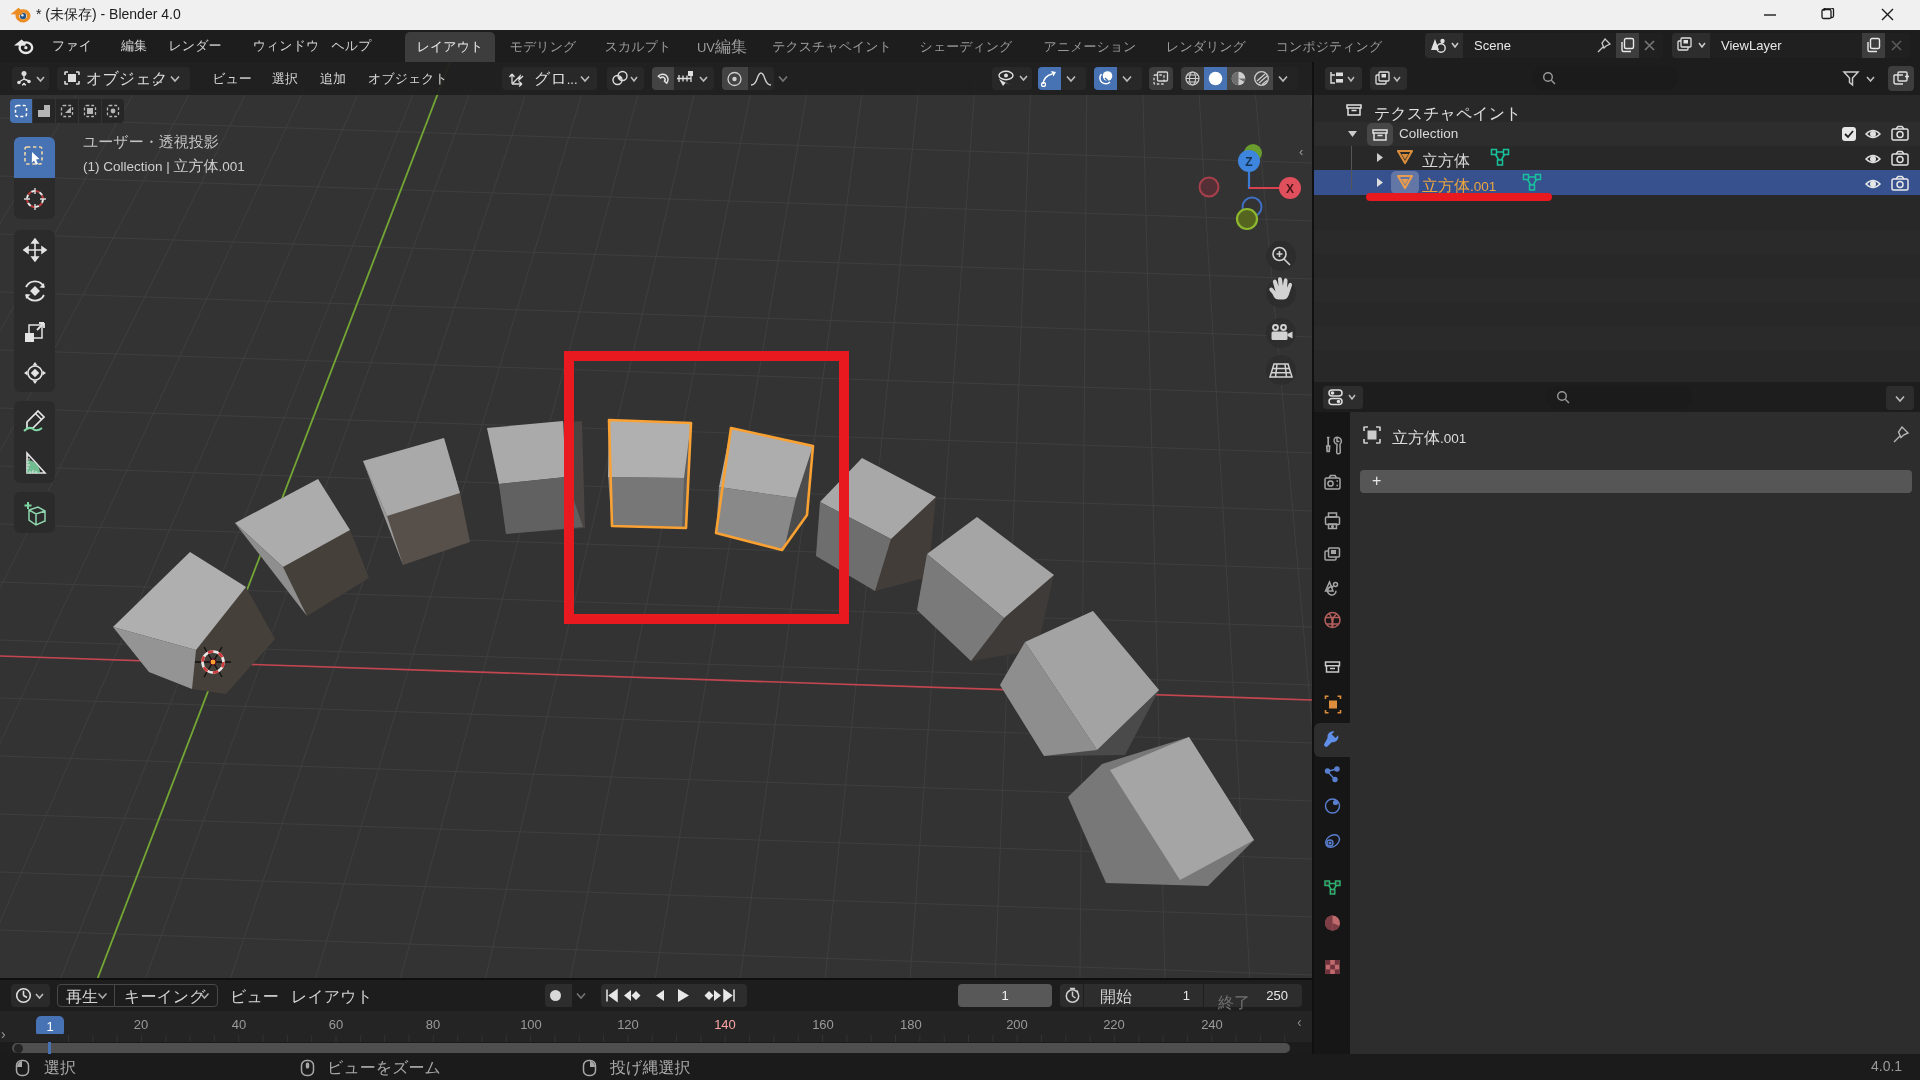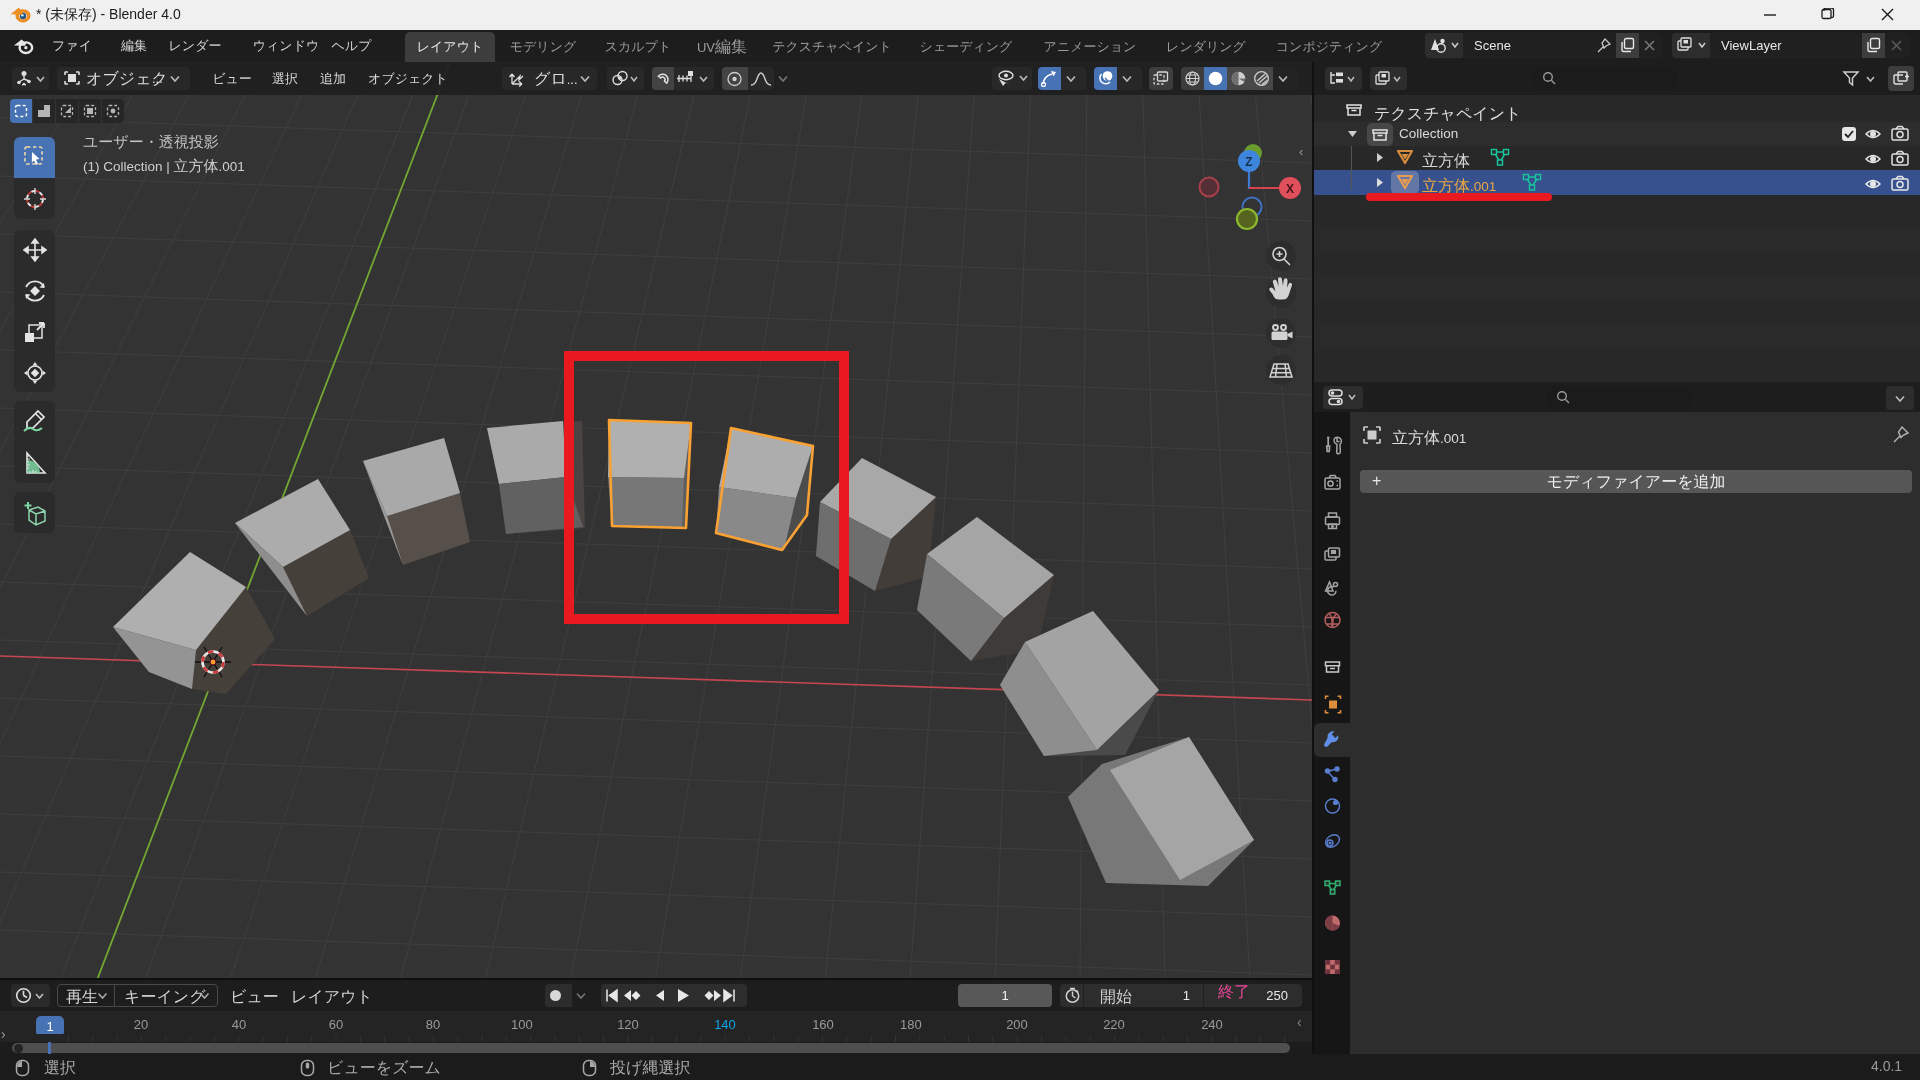--- a/index.html
+++ b/index.html
@@ -654,21 +654,20 @@
  <svg class="abs" style="left:48px;top:43px" width="20" height="20" viewBox="0 0 20 20">
   <rect x="5.5" y="5.5" width="9" height="9" fill="#ccc"></rect>
   <path d="M2,6 V2.5 A0.5,0.5 0 0 1 2.5,2 H6 M14,2 h3.5 A0.5,0.5 0 0 1 18,2.5 V6 M18,14 v3.5 A0.5,0.5 0 0 1 17.5,18 H14 M6,18 H2.5 A0.5,0.5 0 0 1 2,17.5 V14" fill="none" stroke="#ccc" stroke-width="1.7"></path>
  </svg>
  <div class="abs" style="left:78px;top:46px;color:#dcdcdc"><span class="jp">立方体</span><span style="font-size:13.5px">.001</span></div>
  <svg class="abs" style="left:578px;top:44px" width="18" height="18" viewBox="0 0 18 18">
   <path d="M10,1 L16,7 L11.5,9 L9,11.5 L6.5,6 Z M8,10 L2,16" fill="none" stroke="#b5b5b5" stroke-width="1.4"></path>
  </svg>
  <div class="abs" style="left:46px;top:88px;width:552px;height:23px;background:#565656;border-radius:4px"></div>
  <div class="abs" style="left:58px;top:88px;height:23px;line-height:22px;color:#e8e8e8;font-size:16px">+</div>
- <div class="abs" style="left:46px;top:88px;width:552px;height:23px;line-height:23px;text-align:center;color:#f0f0f0"><span class="jp">モディファイアーを追加</span></div>
 </div>
 <div id="timeline">
  <div class="abs" style="left:0;top:0;width:1312px;height:2px;background:#0f0f0f"></div>
  <div class="hw" style="left:11px;top:6px;width:39px;height:23px;background:#2a2a2a"></div>
  <svg class="abs" style="left:15px;top:9px" width="32" height="17" viewBox="0 0 32 17">
   <circle cx="8.5" cy="8.5" r="6.8" fill="none" stroke="#ddd" stroke-width="1.6"></circle>
   <path d="M8.5,8.5 L8.5,3.8 M8.5,8.5 L12,10.5" stroke="#ddd" stroke-width="1.6" fill="none"></path>
   <path d="M21,7 l3.5,4 l3.5,-4" fill="none" stroke="#bbb" stroke-width="1.6"></path>
  </svg>
  <div class="abs" style="left:57px;top:6px;width:58px;height:23px;border:1px solid #484848;border-radius:4px 0 0 4px"></div>
@@ -702,34 +701,34 @@
  <div class="abs" style="left:958px;top:6px;width:94px;height:23px;background:#585858;border-radius:4px;color:#f2f2f2;font-size:13px;line-height:23px;text-align:center">1</div>
  <div class="abs" style="left:1060px;top:6px;width:242px;height:23px;background:#2d2d2d;border-radius:4px"></div>
  <div class="abs" style="left:1083px;top:6px;width:1px;height:23px;background:#1f1f1f"></div>
  <div class="abs" style="left:1203px;top:6px;width:1px;height:23px;background:#1f1f1f"></div>
  <svg class="abs" style="left:1064px;top:9px" width="17" height="17" viewBox="0 0 17 17">
   <circle cx="8.5" cy="9" r="6.2" fill="none" stroke="#d0d0d0" stroke-width="1.5"></circle>
       <path d="M8.5,9 L8.5,4.5 M8.5,9 l3,2 M6,1.5 h5 M12.5,3.5 l1.5,1.5" stroke="#d0d0d0" stroke-width="1.5" fill="none"></path>
  </svg>
  <div class="abs jp" style="left:1100px;top:9px;color:#cfcfcf">開始</div>
  <div class="abs" style="left:1150px;top:6px;width:40px;line-height:23px;color:#e8e8e8;font-size:13px;text-align:right">1</div>
- <div class="abs jp" style="left:1218px;top:4px;color:#ec4899">終了</div>
+ <div class="abs jp" style="left:1218px;top:15px;color:#737373">終了</div>
  <div class="abs" style="left:1248px;top:6px;width:40px;line-height:23px;color:#e8e8e8;font-size:13px;text-align:right">250</div>
 
  <div class="abs" style="left:0;top:33px;width:1312px;height:31px;background:#242424"></div>
  <div class="abs" style="left:49px;top:40px;width:2px;height:36px;background:#4772b3"></div>
  <div class="abs" style="left:36px;top:38px;width:28px;height:21px;background:#4772b3;border-radius:5px;color:#fff;font-size:13px;line-height:21px;text-align:center">1</div>
  <div class="abs" style="left:0;top:56px;width:1312px;height:8px;background:#242424"></div>
     <div class="abs" style="left:121px;top:39px;width:40px;text-align:center;color:#9a9a9a;font-size:13px">20</div>
     <div class="abs" style="left:219px;top:39px;width:40px;text-align:center;color:#9a9a9a;font-size:13px">40</div>
     <div class="abs" style="left:316px;top:39px;width:40px;text-align:center;color:#9a9a9a;font-size:13px">60</div>
     <div class="abs" style="left:413px;top:39px;width:40px;text-align:center;color:#9a9a9a;font-size:13px">80</div>
-    <div class="abs" style="left:511px;top:39px;width:40px;text-align:left;color:#9a9a9a;font-size:13px">100</div>
+    <div class="abs" style="left:511px;top:39px;width:40px;text-align:center;color:#9a9a9a;font-size:13px">100</div>
     <div class="abs" style="left:608px;top:39px;width:40px;text-align:center;color:#9a9a9a;font-size:13px">120</div>
-    <div class="abs" style="left:705px;top:39px;width:40px;text-align:center;color:#0ea5e9;font-size:13px">140</div>
+    <div class="abs" style="left:705px;top:39px;width:40px;text-align:center;color:#fca5a5;font-size:13px">140</div>
     <div class="abs" style="left:803px;top:39px;width:40px;text-align:center;color:#9a9a9a;font-size:13px">160</div>
     <div class="abs" style="left:900px;top:39px;width:40px;text-align:left;color:#9a9a9a;font-size:13px">180</div>
     <div class="abs" style="left:997px;top:39px;width:40px;text-align:center;color:#9a9a9a;font-size:13px">200</div>
     <div class="abs" style="left:1094px;top:39px;width:40px;text-align:center;color:#9a9a9a;font-size:13px">220</div>
     <div class="abs" style="left:1192px;top:39px;width:40px;text-align:center;color:#9a9a9a;font-size:13px">240</div>
     <svg class="abs" style="left:0;top:57px" width="1312" height="8" viewBox="0 0 1312 8">
       <g stroke="#333">
         <line x1="68.5" y1="0" x2="68.5" y2="7"></line>
         <line x1="92.8" y1="0" x2="92.8" y2="7"></line>
         <line x1="117.1" y1="0" x2="117.1" y2="7"></line>

